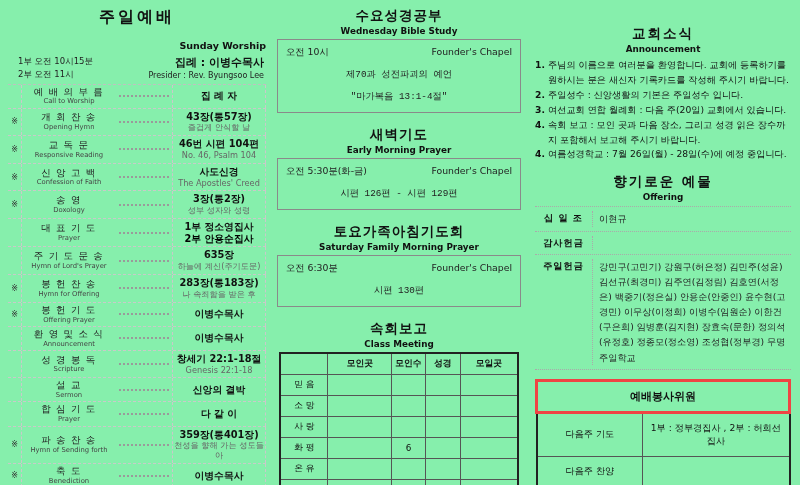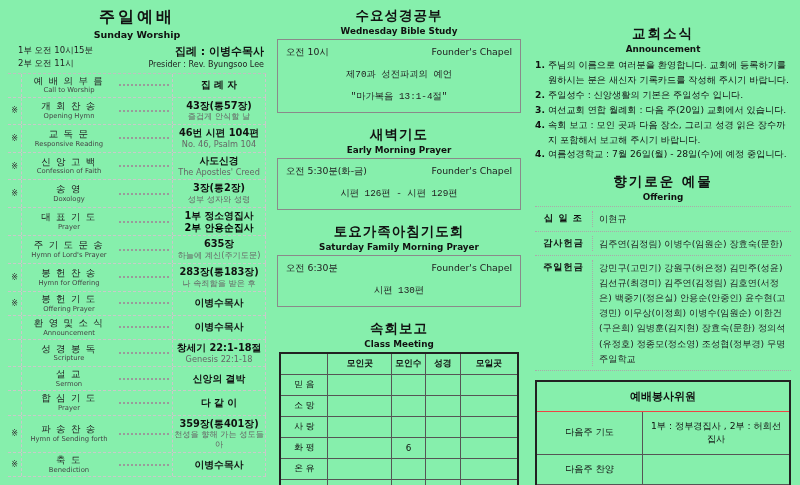--- a/index.html
+++ b/index.html
@@ -2,21 +2,21 @@
 <html><head>
 <meta charset="utf-8">
 <style>
   * { margin:0; padding:0; box-sizing:border-box; }
   body { background:#e8e8e8; font-family:"DejaVu Sans","Liberation Sans",sans-serif; }
   .page { width:800px; height:485px; background:#86efac; color:#111; display:flex; overflow:hidden; }
 
   
   .col-left { width:270px; padding:7px 4px 0 8px; }
   .l-title { font-size:16px; font-weight:bold; text-align:center; letter-spacing:3px; }
-  .l-sub   { font-size:9.5px; font-weight:bold; text-align:center; margin-top:1px; }
+  .l-sub   { font-size:9.5px; font-weight:bold; text-align:right; margin-top:12px; }
   .l-head  { display:flex; justify-content:space-between; margin:4px 2px 3px 10px; }
   .svc div { font-size:8.5px; line-height:1.5; color:#222; }
   .pres-ko { font-size:11px; font-weight:bold; text-align:right; }
   .pres-en { font-size:8px; text-align:right; color:#222; margin-top:1px; }
   .ow { border-top:1px dashed #c0c0c0; }
   .ow-row { display:grid; grid-template-columns:13px 95px 56px 1fr; align-items:center;
             border-bottom:1px dashed #c9c9c9; min-height:21px; }
   .ow-mark { font-size:8px; color:#333; text-align:center; }
   .ow-labelcell { border-left:1px dashed #c9c9c9; align-self:stretch; display:flex;
                   flex-direction:column; justify-content:center; padding:2px 2px; }
@@ -51,21 +51,21 @@
   .r-en { font-size:8.8px; font-weight:bold; text-align:center; margin:1px 0 4px; }
   .ann-item { display:grid; grid-template-columns:13px 1fr; font-size:9.2px; line-height:1.62; color:#111; }
   .ann-num { font-weight:bold; }
   .off-sec { margin-top:11px; }
   .off-table { border-top:1px dotted #aaa; margin-top:2px; }
   .off-row { display:grid; grid-template-columns:58px 1fr; border-bottom:1px dotted #aaa; padding:4px 0; }
   .off-label { font-size:9.2px; font-weight:bold; letter-spacing:1px; text-align:center;
                border-right:1px dotted #aaa; padding:1px 2px 0; }
   .off-val { font-size:9.2px; color:#222; padding-left:6px; line-height:1.65; }
   .vol-table { width:100%; border-collapse:collapse; border:2px solid #222; margin-top:9px; }
-  .vol-table th { border:1px solid #ef4444; font-size:11px; font-weight:bold; text-align:center; padding:7px 4px; }
+  .vol-table th { border:3px solid #ef4444; font-size:11px; font-weight:bold; text-align:center; padding:7px 4px; }
   .vol-table td { border:1px solid #555; font-size:9.2px; text-align:center; padding:8px 4px; }
   .vol-label { width:42%; }
 </style>
 </head>
 <body>
 
 <div class="page">
 
   <div class="col-left">
     <div class="l-title">주일예배</div>
@@ -427,21 +427,20 @@
     <div class="off-sec">
       <div class="r-title">향기로운 예물</div>
       <div class="r-en">Offering</div>
       <div class="off-table">
           <div class="off-row">
             <div class="off-label">십 일 조</div>
             <div class="off-val">이현규</div>
           </div>
           <div class="off-row">
             <div class="off-label">감사헌금</div>
-            <div class="off-val">김주연(김정림) 이병수(임원순)  장효숙(문한)</div>
           </div>
           <div class="off-row">
             <div class="off-label">주일헌금</div>
             <div class="off-val">강민구(고민기) 강원구(허은정) 김민주(성윤) 김선규(최경미) 김주연(김정림) 김호연(서정은) 백중기(정은실)  안용순(안중인) 윤수현(고경민) 이무상(이정희) 이병수(임원순) 이한건(구은희) 임병훈(김지현) 장효숙(문한) 정의석(유정호) 정종모(정소영) 조성협(정부경) 무명 주일학교</div>
           </div>
         </div>
     </div>
 
     <table class="vol-table">
       <thead>

